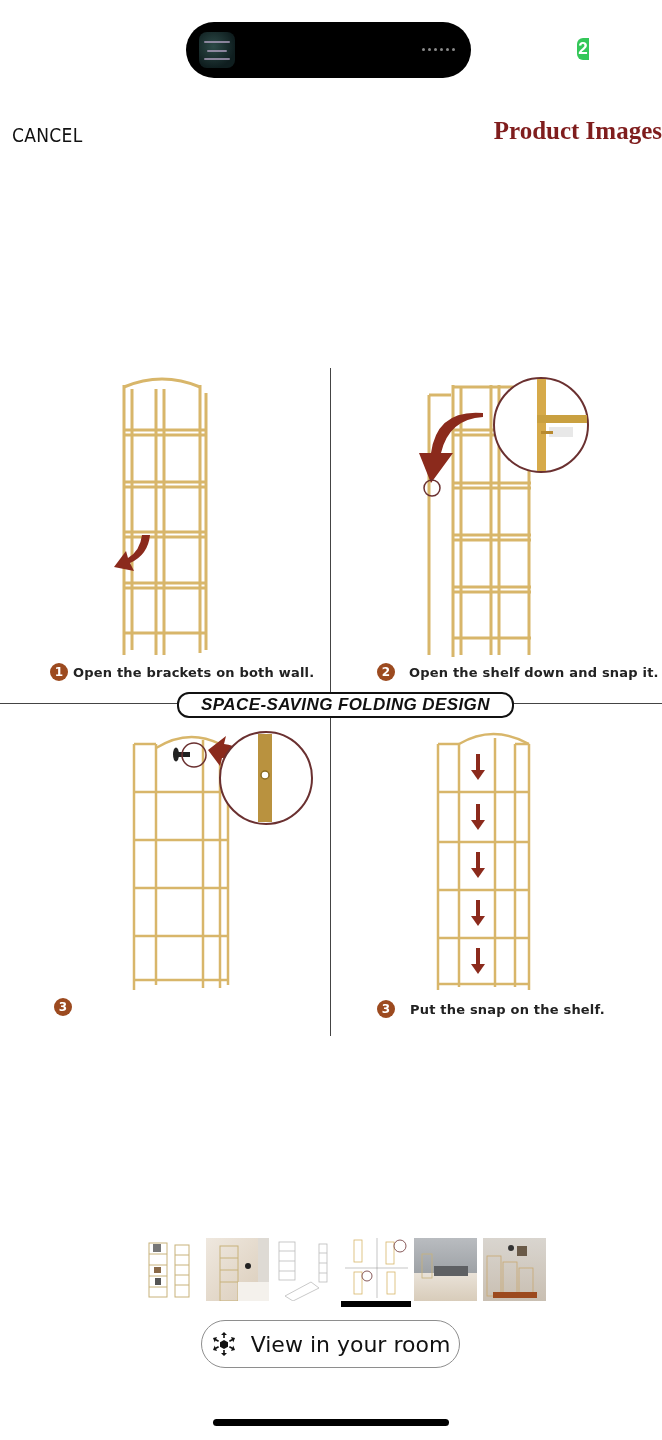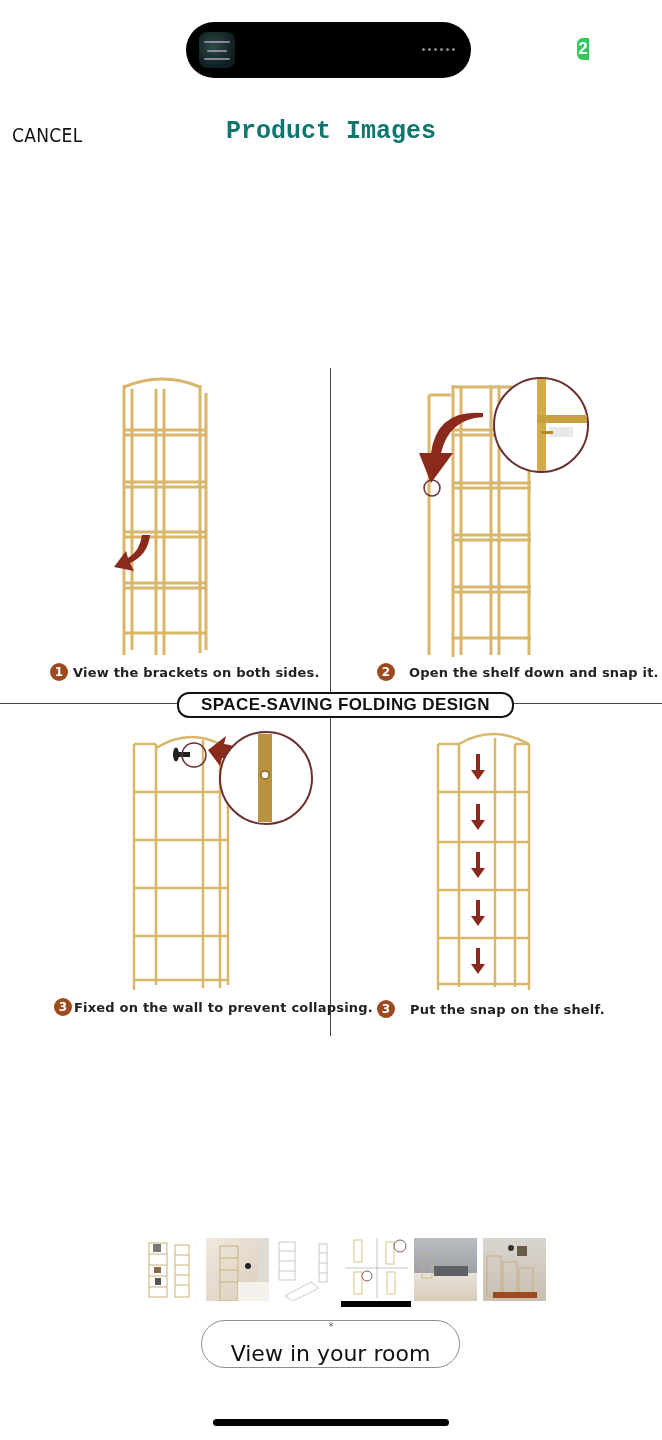--- a/index.html
+++ b/index.html
@@ -17,49 +17,49 @@
   .island .dots i { width: 3px; height: 3px; border-radius: 50%; background: #8a8a8a; display: block; }
 
   .green-badge { position: absolute; left: 577px; top: 38px; width: 12px; height: 22px;
                  background: #34c759; border-radius: 6px 0 0 6px; color: #fff; font-weight: bold;
                  font-size: 17px; line-height: 22px; text-align: center; overflow: hidden; }
 
   
   .cancel { position: absolute; left: 12px; top: 124px; font-size: 19px; letter-spacing: 0.3px;
             color: #111; cursor: pointer; background: none; border: none; padding: 0;
             font-family: "DejaVu Sans Condensed", "DejaVu Sans", sans-serif; text-align: center; }
-  .title { position: absolute; left: 0; right: 0; top: 117px; text-align: center;
-           font-size: 25px; font-weight: bold; color: #0f766e;
-           font-family: Liberation Mono, monospace; }
+  .title { position: absolute; left: 0; right: 0; top: 117px; text-align: right;
+           font-size: 25px; font-weight: bold; color: #7f1d1d;
+           font-family: Liberation Serif, serif; }
 
   
   .main-image { position: absolute; left: 0; top: 360px; width: 662px; height: 680px; }
   .divider-v { position: absolute; left: 330px; width: 1px; background: #444; }
   .divider-h { position: absolute; left: 0; right: 0; top: 343px; height: 1px; background: #444; }
   .banner { position: absolute; left: 177px; top: 332px; width: 333px; height: 22px;
             border: 2px solid #111; border-radius: 12px; background: #fff;
             font-weight: bold; font-size: 17px; letter-spacing: 0.4px; text-align: center;
-            line-height: 22px; color: #111; box-sizing: content-box; }
+            line-height: 22px; color: #111; box-sizing: content-box; font-style: italic; }
 
   .step-caption { position: absolute; font-size: 13px; font-weight: bold; color: #222;
                   display: flex; align-items: center; gap: 5px; letter-spacing: 0.2px;
                   font-family: "DejaVu Sans", sans-serif; }
   .step-num { width: 18px; height: 18px; border-radius: 50%; background: #9c4a1f; color: #fff;
               font-size: 12px; line-height: 18px; text-align: center; font-weight: bold; flex: none; }
 
   .illus { position: absolute; }
 
   
   .thumbs { position: absolute; top: 1238px; left: 0; right: 0; height: 70px; }
   .thumb { position: absolute; top: 0; width: 63px; height: 63px; cursor: pointer; overflow: hidden; }
   .thumb-indicator { position: absolute; left: 341px; top: 1301px; width: 70px; height: 6px; background: #000; }
 
   .view-room { position: absolute; left: 201px; top: 1320px; width: 259px; height: 48px;
                border: 1.5px solid #8e8e8e; border-radius: 25px; background: #fff; cursor: pointer;
-               display: flex; align-items: center; justify-content: center; gap: 14px; box-sizing: border-box; flex-direction: column; }
+               display: flex; align-items: center; justify-content: center; gap: 14px; box-sizing: border-box; }
   .view-room .label { font-size: 22px; color: #111; font-family: "DejaVu Sans", sans-serif; }
 
   .home-indicator { position: absolute; left: 213px; top: 1419px; width: 236px; height: 7px;
                     background: #000; border-radius: 4px; }
 </style>
 </head>
 <body>
 
 <div class="island">
   <div class="app-thumb">
@@ -190,30 +190,29 @@
         <path d="M38 136 L52 136 L45 146 Z"></path>
       <rect x="43" y="168" width="4" height="18"></rect>
         <path d="M38 184 L52 184 L45 194 Z"></path>
       <rect x="43" y="216" width="4" height="18"></rect>
         <path d="M38 232 L52 232 L45 242 Z"></path>
     </g>
   </svg>
 
   <div class="step-caption" style="left:50px;top:303px">
     <span class="step-num">1</span>
-    <span>View the brackets on both sides.</span>
+    <span>Open the brackets on both wall.</span>
   </div>
   <div class="step-caption" style="left:377px;top:303px;gap:14px">
     <span class="step-num">2</span>
     <span>Open the shelf down and snap it.</span>
   </div>
   <div class="banner">SPACE-SAVING FOLDING DESIGN</div>
   <div class="step-caption" style="left:54px;top:638px;gap:2px">
     <span class="step-num">3</span>
-    <span>Fixed on the wall to prevent collapsing.</span>
   </div>
   <div class="step-caption" style="left:377px;top:640px;gap:15px">
     <span class="step-num">3</span>
     <span>Put the snap on the shelf.</span>
   </div>
 </div>
 
 <div class="thumbs">
   <div class="thumb" style="left:144px">
     <svg width="63" height="63" viewBox="0 0 63 63">

